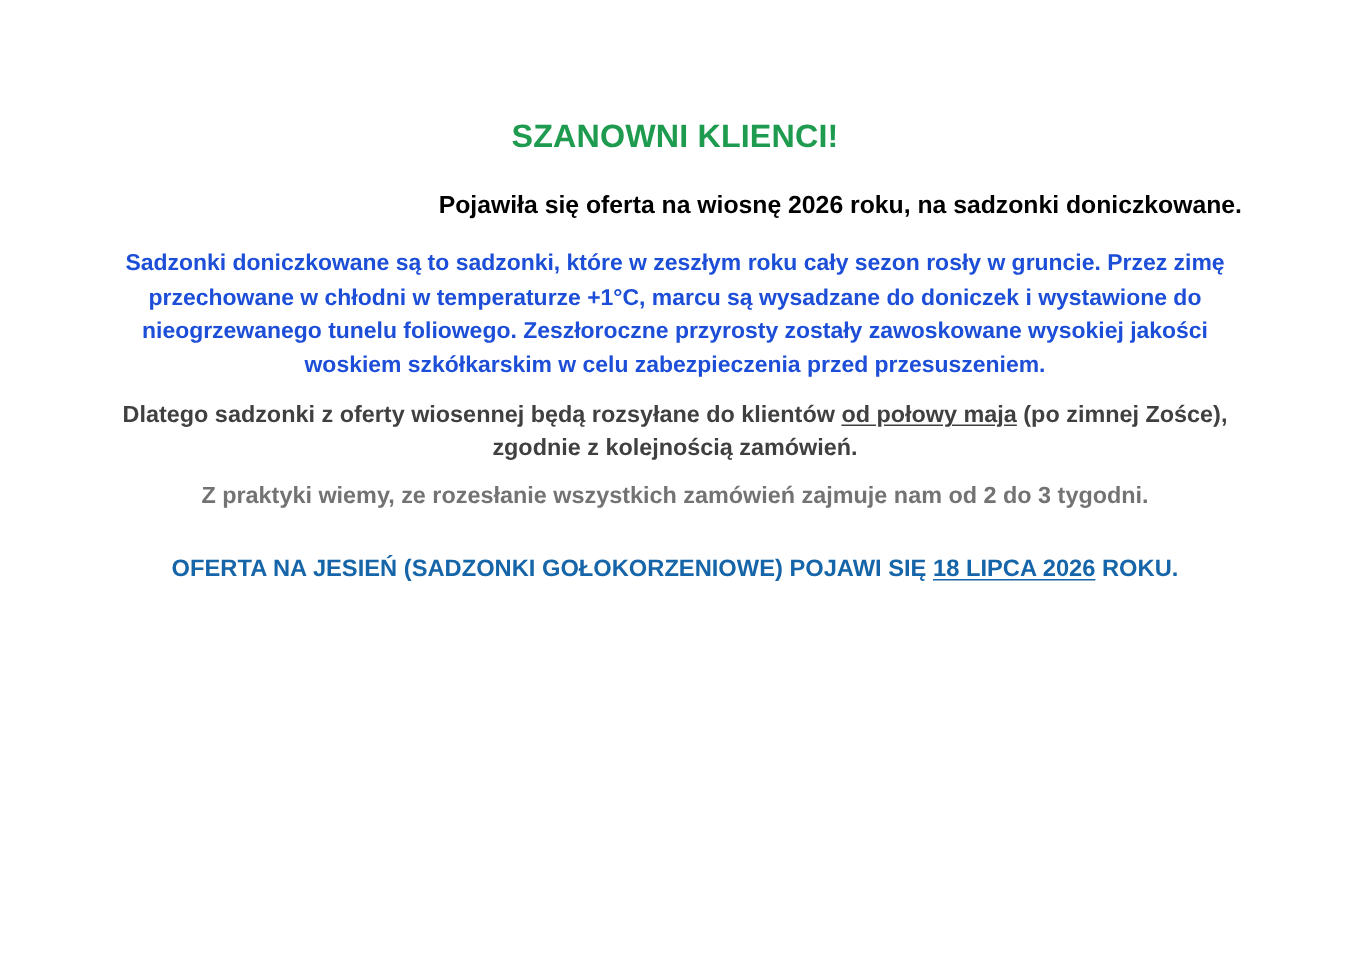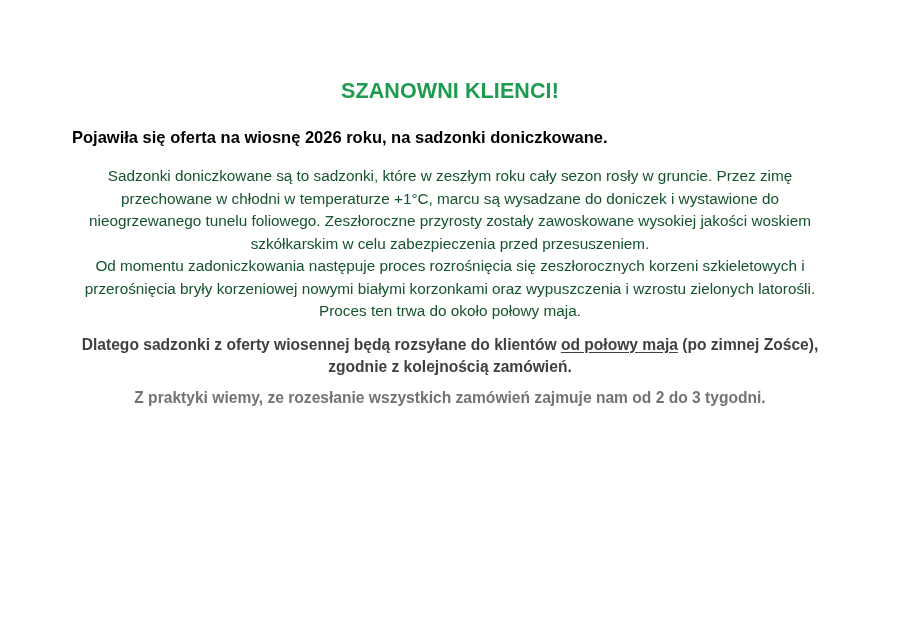--- a/index.html
+++ b/index.html
@@ -34,33 +34,33 @@
     text-align: center;
     font-size: 21.5px;
     font-weight: bold;
     color: #1E9B4F;
     letter-spacing: 0.1px;
     line-height: 1.25;
   }
   .subtitle {
     margin: 0;
     padding-top: 22px;
-    text-align: left;
+    text-align: right;
     font-size: 16.5px;
     font-weight: bold;
     color: #000000;
     line-height: 1.3;
   }
   .body-para {
     margin: 0;
     padding-top: 17px;
     text-align: center;
     font-size: 15.3px;
-    font-weight: normal;
-    color: #14532d;
+    font-weight: bold;
+    color: #1d4ed8;
     line-height: 1.47;
   }
   .body-para.tight {
     padding-top: 0px;
   }
   .red-para {
     margin: 0;
     padding-top: 11px;
     text-align: center;
     font-size: 15.6px;
@@ -99,23 +99,25 @@
 
 <div class="page">
   <div class="content">
 
     <h1 class="doc-title">SZANOWNI KLIENCI!</h1>
 
     <p class="subtitle">Pojawiła się oferta na wiosnę 2026 roku, na sadzonki doniczkowane.</p>
 
     <p class="body-para">Sadzonki doniczkowane są to sadzonki, które w zeszłym roku cały sezon rosły w gruncie. Przez zimę przechowane w chłodni w temperaturze +1°C, marcu są wysadzane do doniczek i wystawione do nieogrzewanego tunelu foliowego. Zeszłoroczne przyrosty zostały zawoskowane wysokiej jakości woskiem szkółkarskim w celu zabezpieczenia przed przesuszeniem.</p>
 
-    <p class="body-para tight">Od momentu zadoniczkowania następuje proces  rozrośnięcia się zeszłorocznych korzeni szkieletowych i przerośnięcia bryły korzeniowej nowymi białymi korzonkami oraz wypuszczenia i wzrostu zielonych latorośli. Proces ten trwa do około połowy maja.</p>
 
     <p class="red-para">
       <span>Dlatego sadzonki z oferty wiosennej będą rozsyłane do klientów </span><span class="u nowrap">od połowy maja</span><span> (po zimnej Zośce), zgodnie z kolejnością zamówień.</span>
     </p>
 
     <p class="black-bold-line">Z praktyki wiemy, ze rozesłanie wszystkich zamówień zajmuje nam od 2 do 3 tygodni.</p>
 
+    <p class="blue-line">
+      <span>OFERTA NA JESIEŃ (SADZONKI GOŁOKORZENIOWE) POJAWI SIĘ </span><span class="u nowrap">18 LIPCA 2026</span><span> ROKU.</span>
+    </p>
 
   </div>
 </div>
 
 </body></html>

